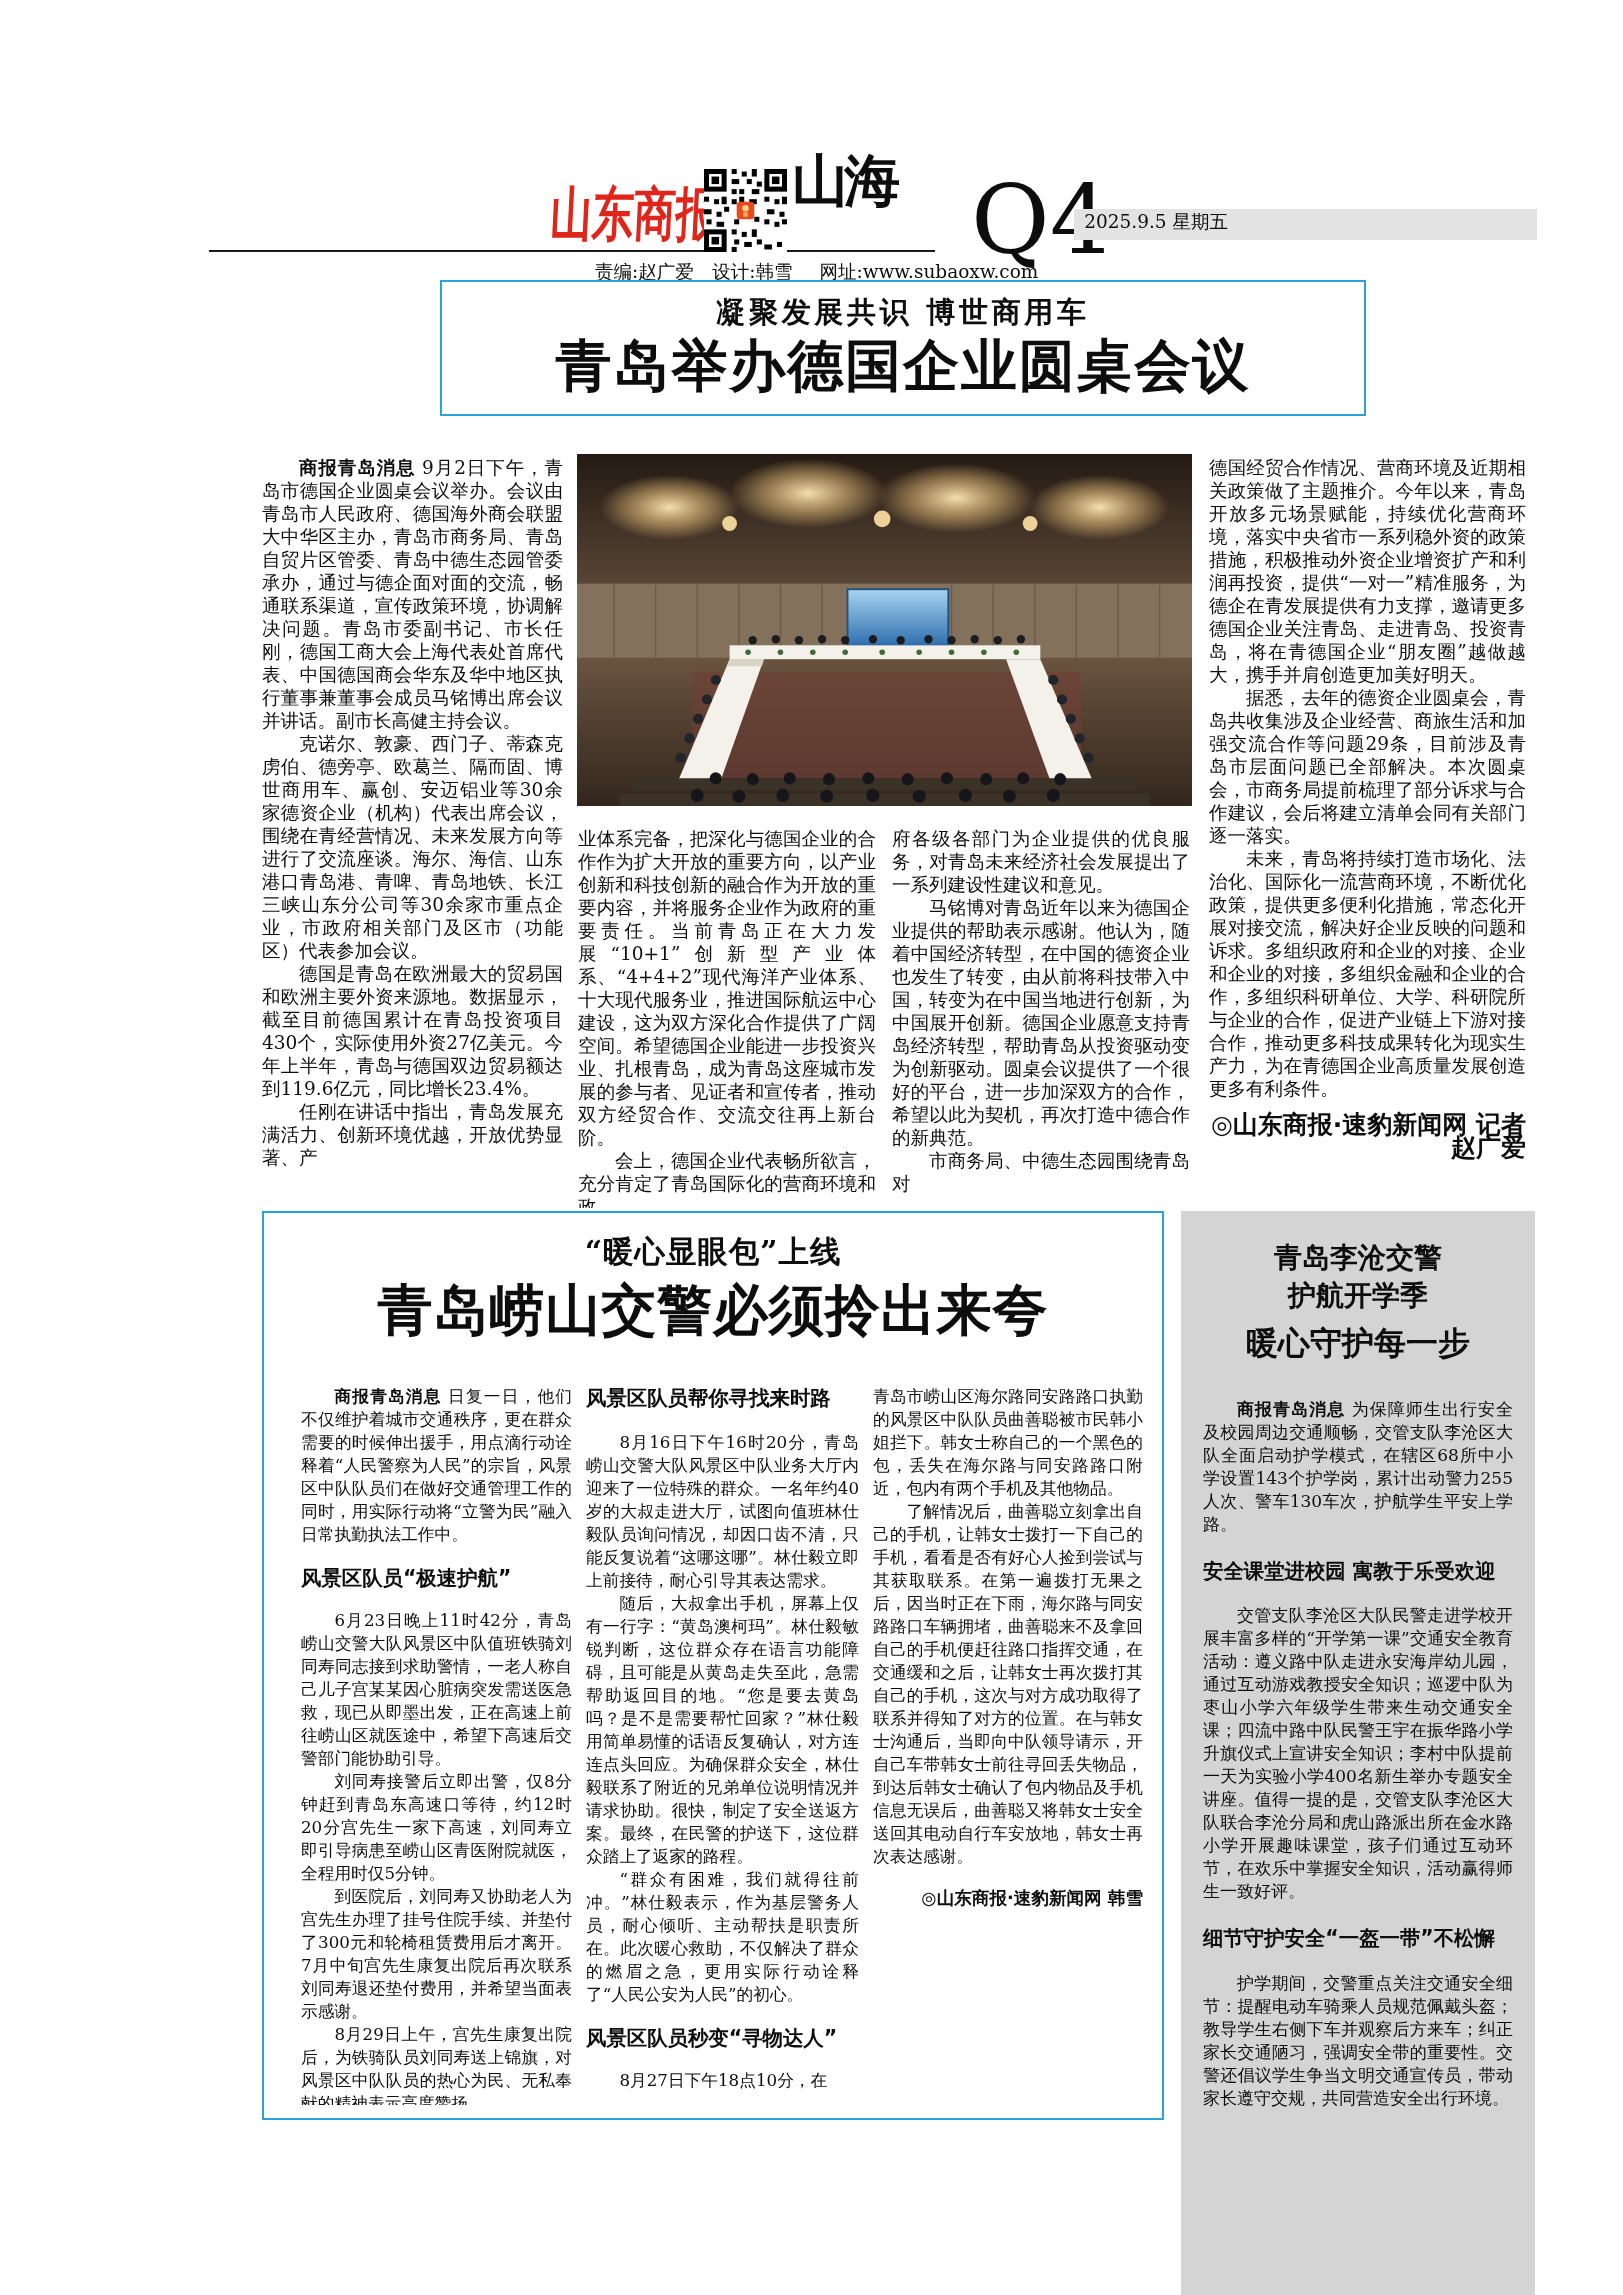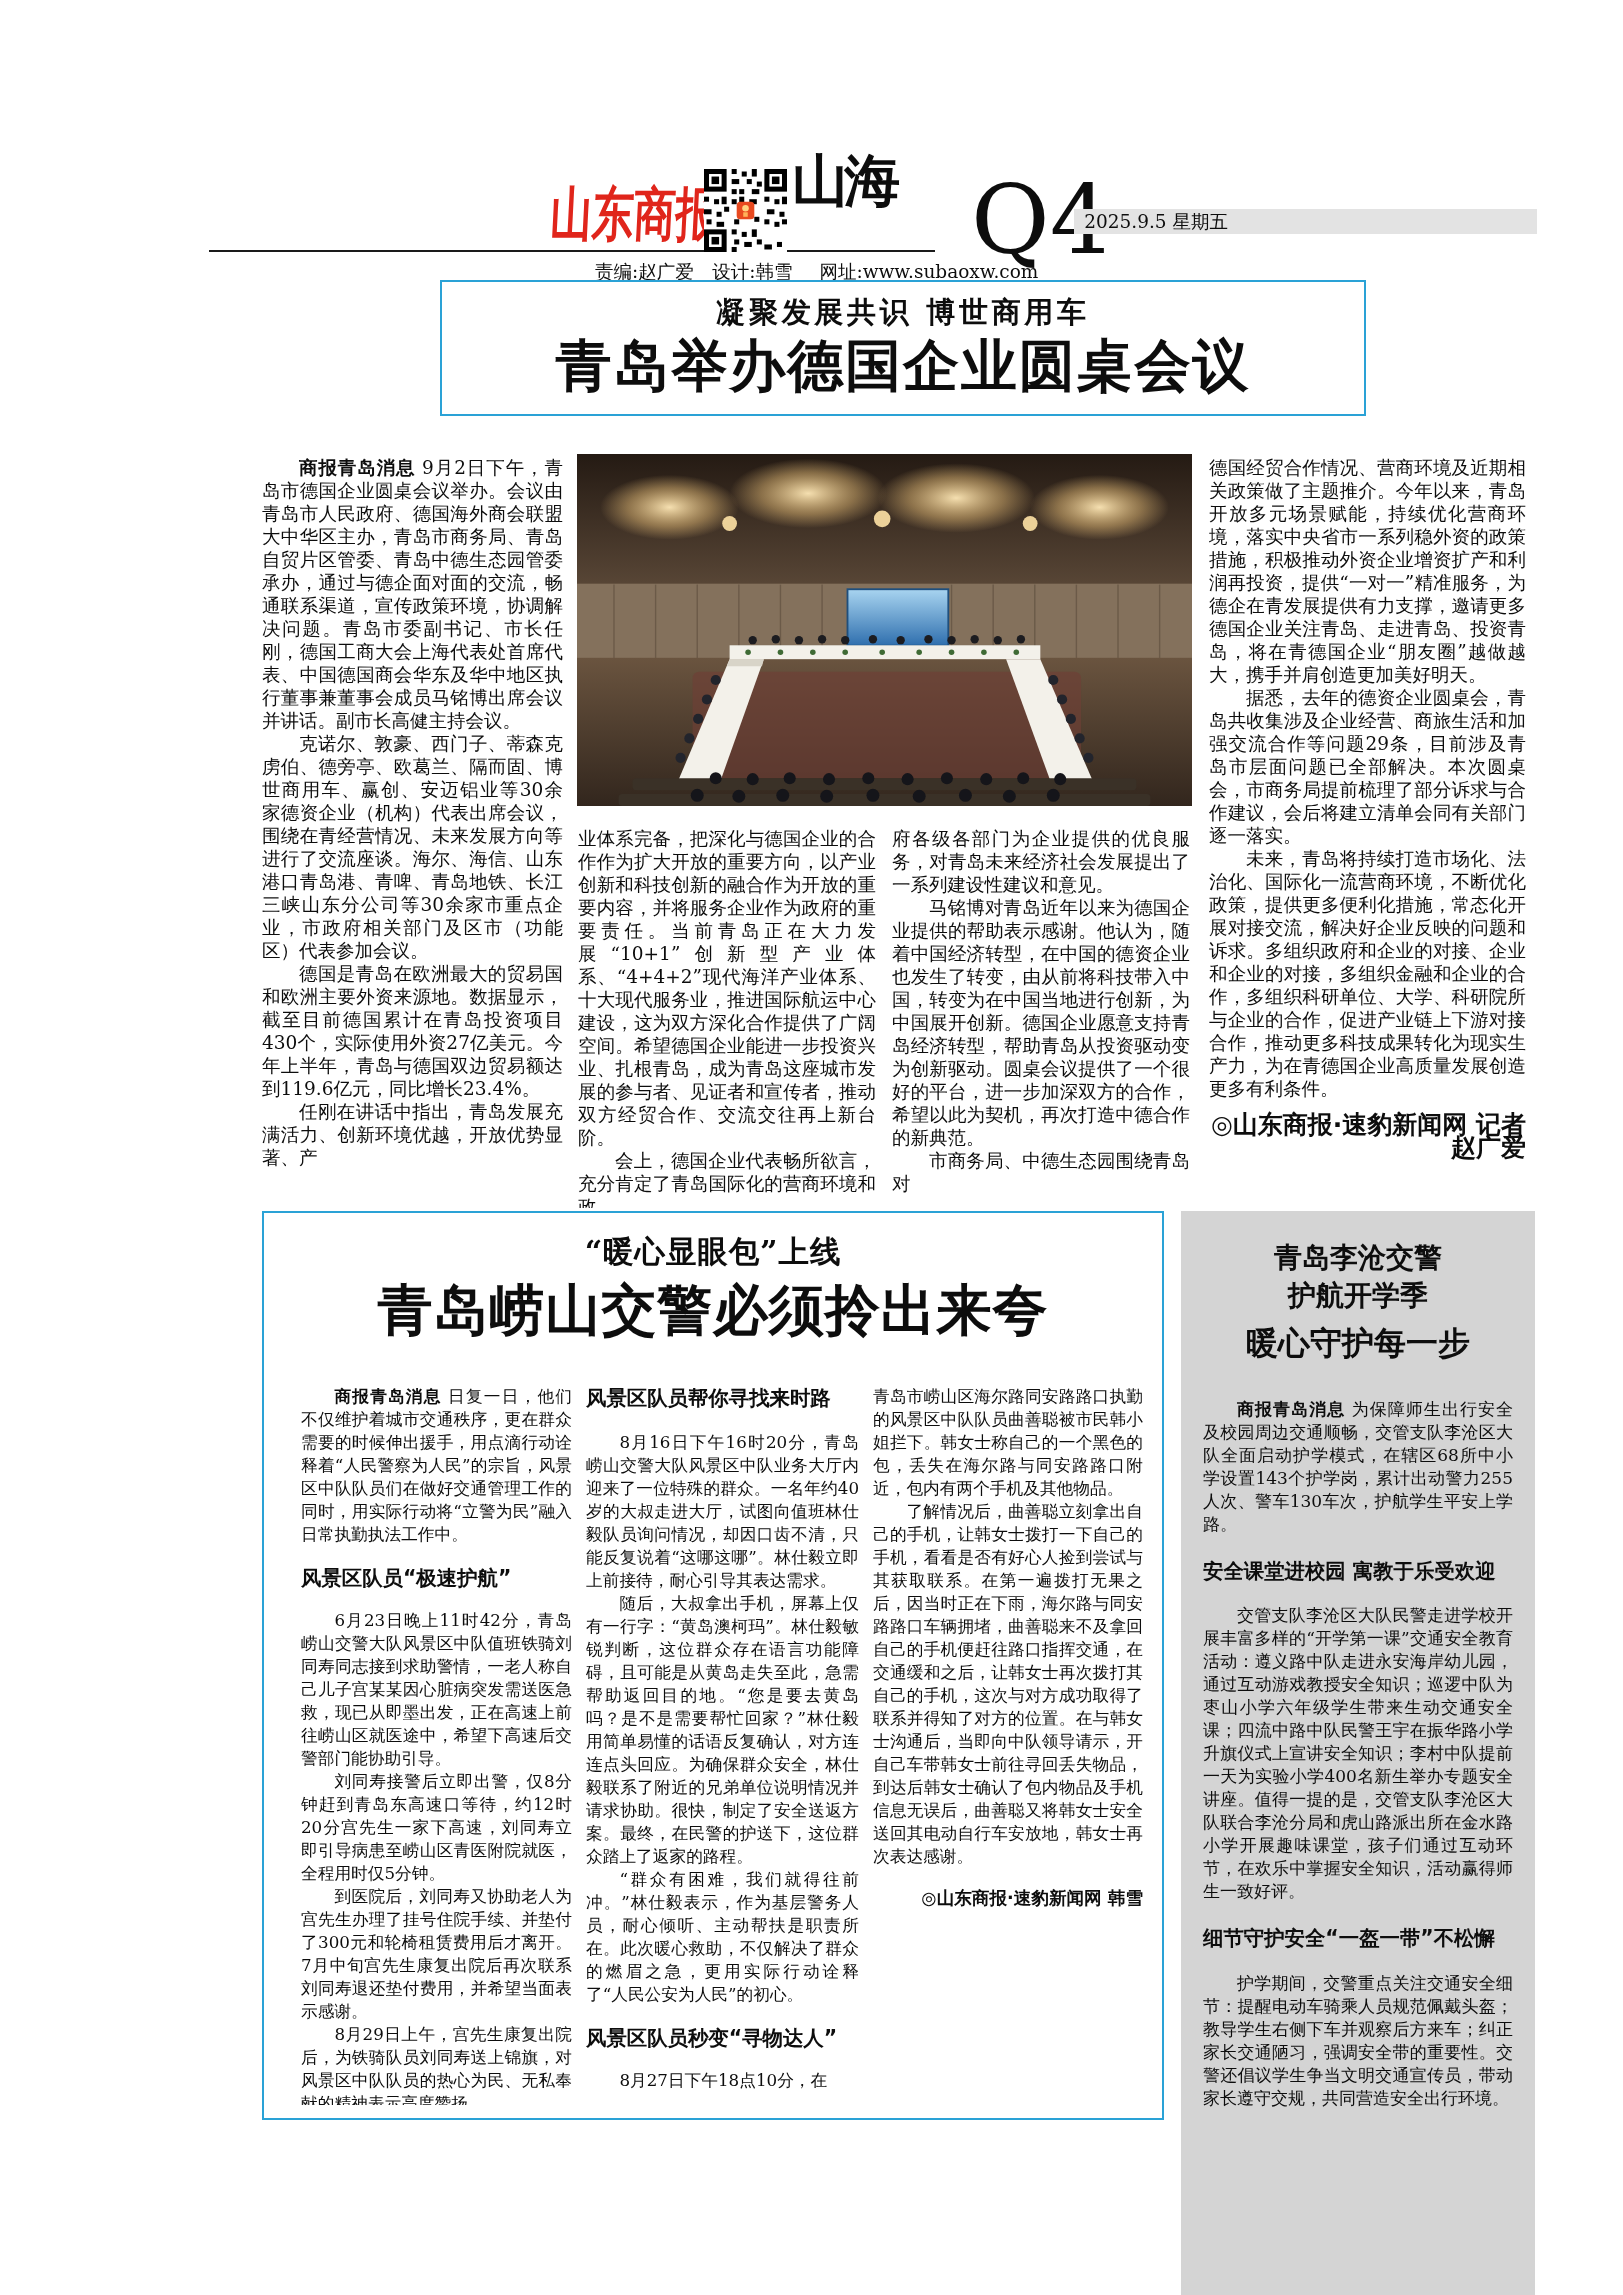--- a/index.html
+++ b/index.html
@@ -9,21 +9,21 @@
 
   
   .hdr-rule{position:absolute;left:209px;top:250px;width:726px;height:1.9px;background:#1a1a1a;}
   .masthead{position:absolute;left:552px;top:184px;font-family:"DejaVu Sans","Liberation Sans",sans-serif;
             font-weight:900;font-size:58px;line-height:1.05;color:#e0251b;
             transform:scaleX(.72) skewX(-4deg);transform-origin:left top;white-space:nowrap;}
   .qr{position:absolute;left:704px;top:169px;width:83px;height:83px;}
   .edition{position:absolute;left:792px;top:152px;font-size:56px;font-weight:bold;
            letter-spacing:-3.7px;line-height:1;white-space:nowrap;}
   .pageno{position:absolute;left:971px;top:172px;font-size:96px;line-height:1;}
-  .datebar{position:absolute;left:1074px;top:209px;width:463px;height:25px;background:#e3e3e3;
+  .datebar{position:absolute;left:1074px;top:209px;width:463px;height:31px;background:#e3e3e3;
            font-size:18.5px;line-height:25px;padding-left:10.2px;white-space:nowrap;}
   .staff{position:absolute;left:595px;top:259px;font-size:18.5px;white-space:nowrap;}
   .staff .web{margin-left:27px;}
 
   
   .s1box{position:absolute;left:440px;top:280px;width:926px;height:136px;border:2.8px solid #2aa2d6;
          background:#fff;text-align:center;}
   .s1kicker{margin-top:11px;font-size:29px;font-weight:bold;letter-spacing:3.7px;}
   .s1head{margin-top:4.6px;font-family:"DejaVu Sans","Liberation Sans",sans-serif;font-weight:900;
           font-size:56px;letter-spacing:1.9px;line-height:1;}

